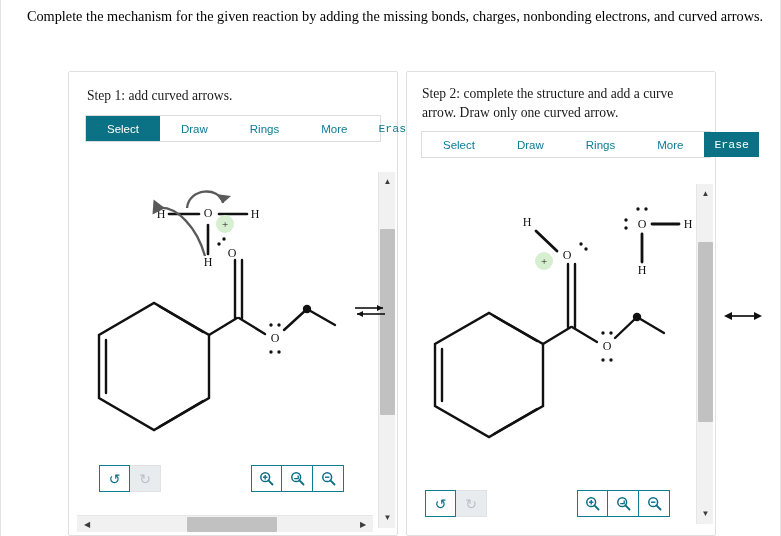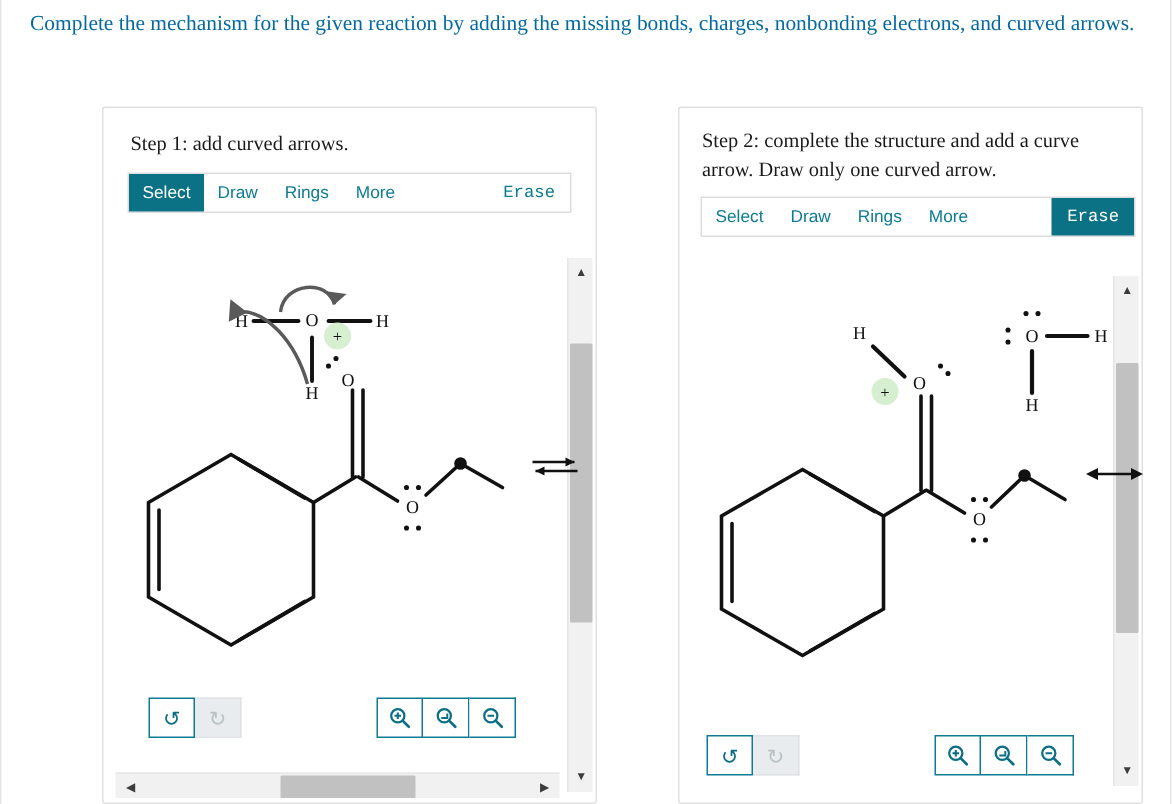--- a/index.html
+++ b/index.html
@@ -16,33 +16,34 @@
     background: #fff;
     border-left: 1px solid #e3e3e3;
     border-right: 1px solid #e3e3e3;
   }
   .question {
     position: absolute;
     left: 19px; top: 6px;
     width: 750px;
     font-family: "Liberation Serif", serif;
     font-size: 14.3px;
-    color: #0369a1;
+    color: #000000;
     line-height: 1.45;
+    text-align: center;
   }
 
   
   .panel {
     position: absolute;
     background: #fff;
     border: 1px solid #e0e0e0;
     border-radius: 2px;
   }
   #panel-left  { left: 19px;  top: 71px; width: 330px; height: 465px; margin-left: 48px; }
-  #panel-right { left: 405px; top: 71px; width: 310px; height: 465px; margin-left: 46px; }
+  #panel-right { left: 405px; top: 71px; width: 310px; height: 465px; }
 
   .step-title {
     position: absolute;
     font-family: "Liberation Serif", serif;
     font-size: 13.6px;
     color: #1a1a1a;
     line-height: 1.42;
   }
   #panel-left .step-title  { left: 18px; top: 14px; width: 290px; }
   #panel-right .step-title { left: 15px; top: 12px; width: 280px; }
@@ -54,21 +55,21 @@
     border: 1px solid #ddd;
     background: #fff;
     display: flex;
     align-items: stretch;
   }
   #panel-left  .toolbar { left: 16px; top: 43px; width: 296px; }
   #panel-right .toolbar { left: 14px; top: 59px; width: 290px; }
 
   .tool-btn {
     display: flex; align-items: center; justify-content: center;
-    padding: 0 9px;
+    padding: 0 21px;
     font-family: "Liberation Sans", sans-serif;
     font-size: 11.5px;
     color: #0c7b93;
     background: transparent;
     border: none;
     cursor: pointer;
     white-space: nowrap;
   }
   .tool-btn.active {
     background: #0b7285;

